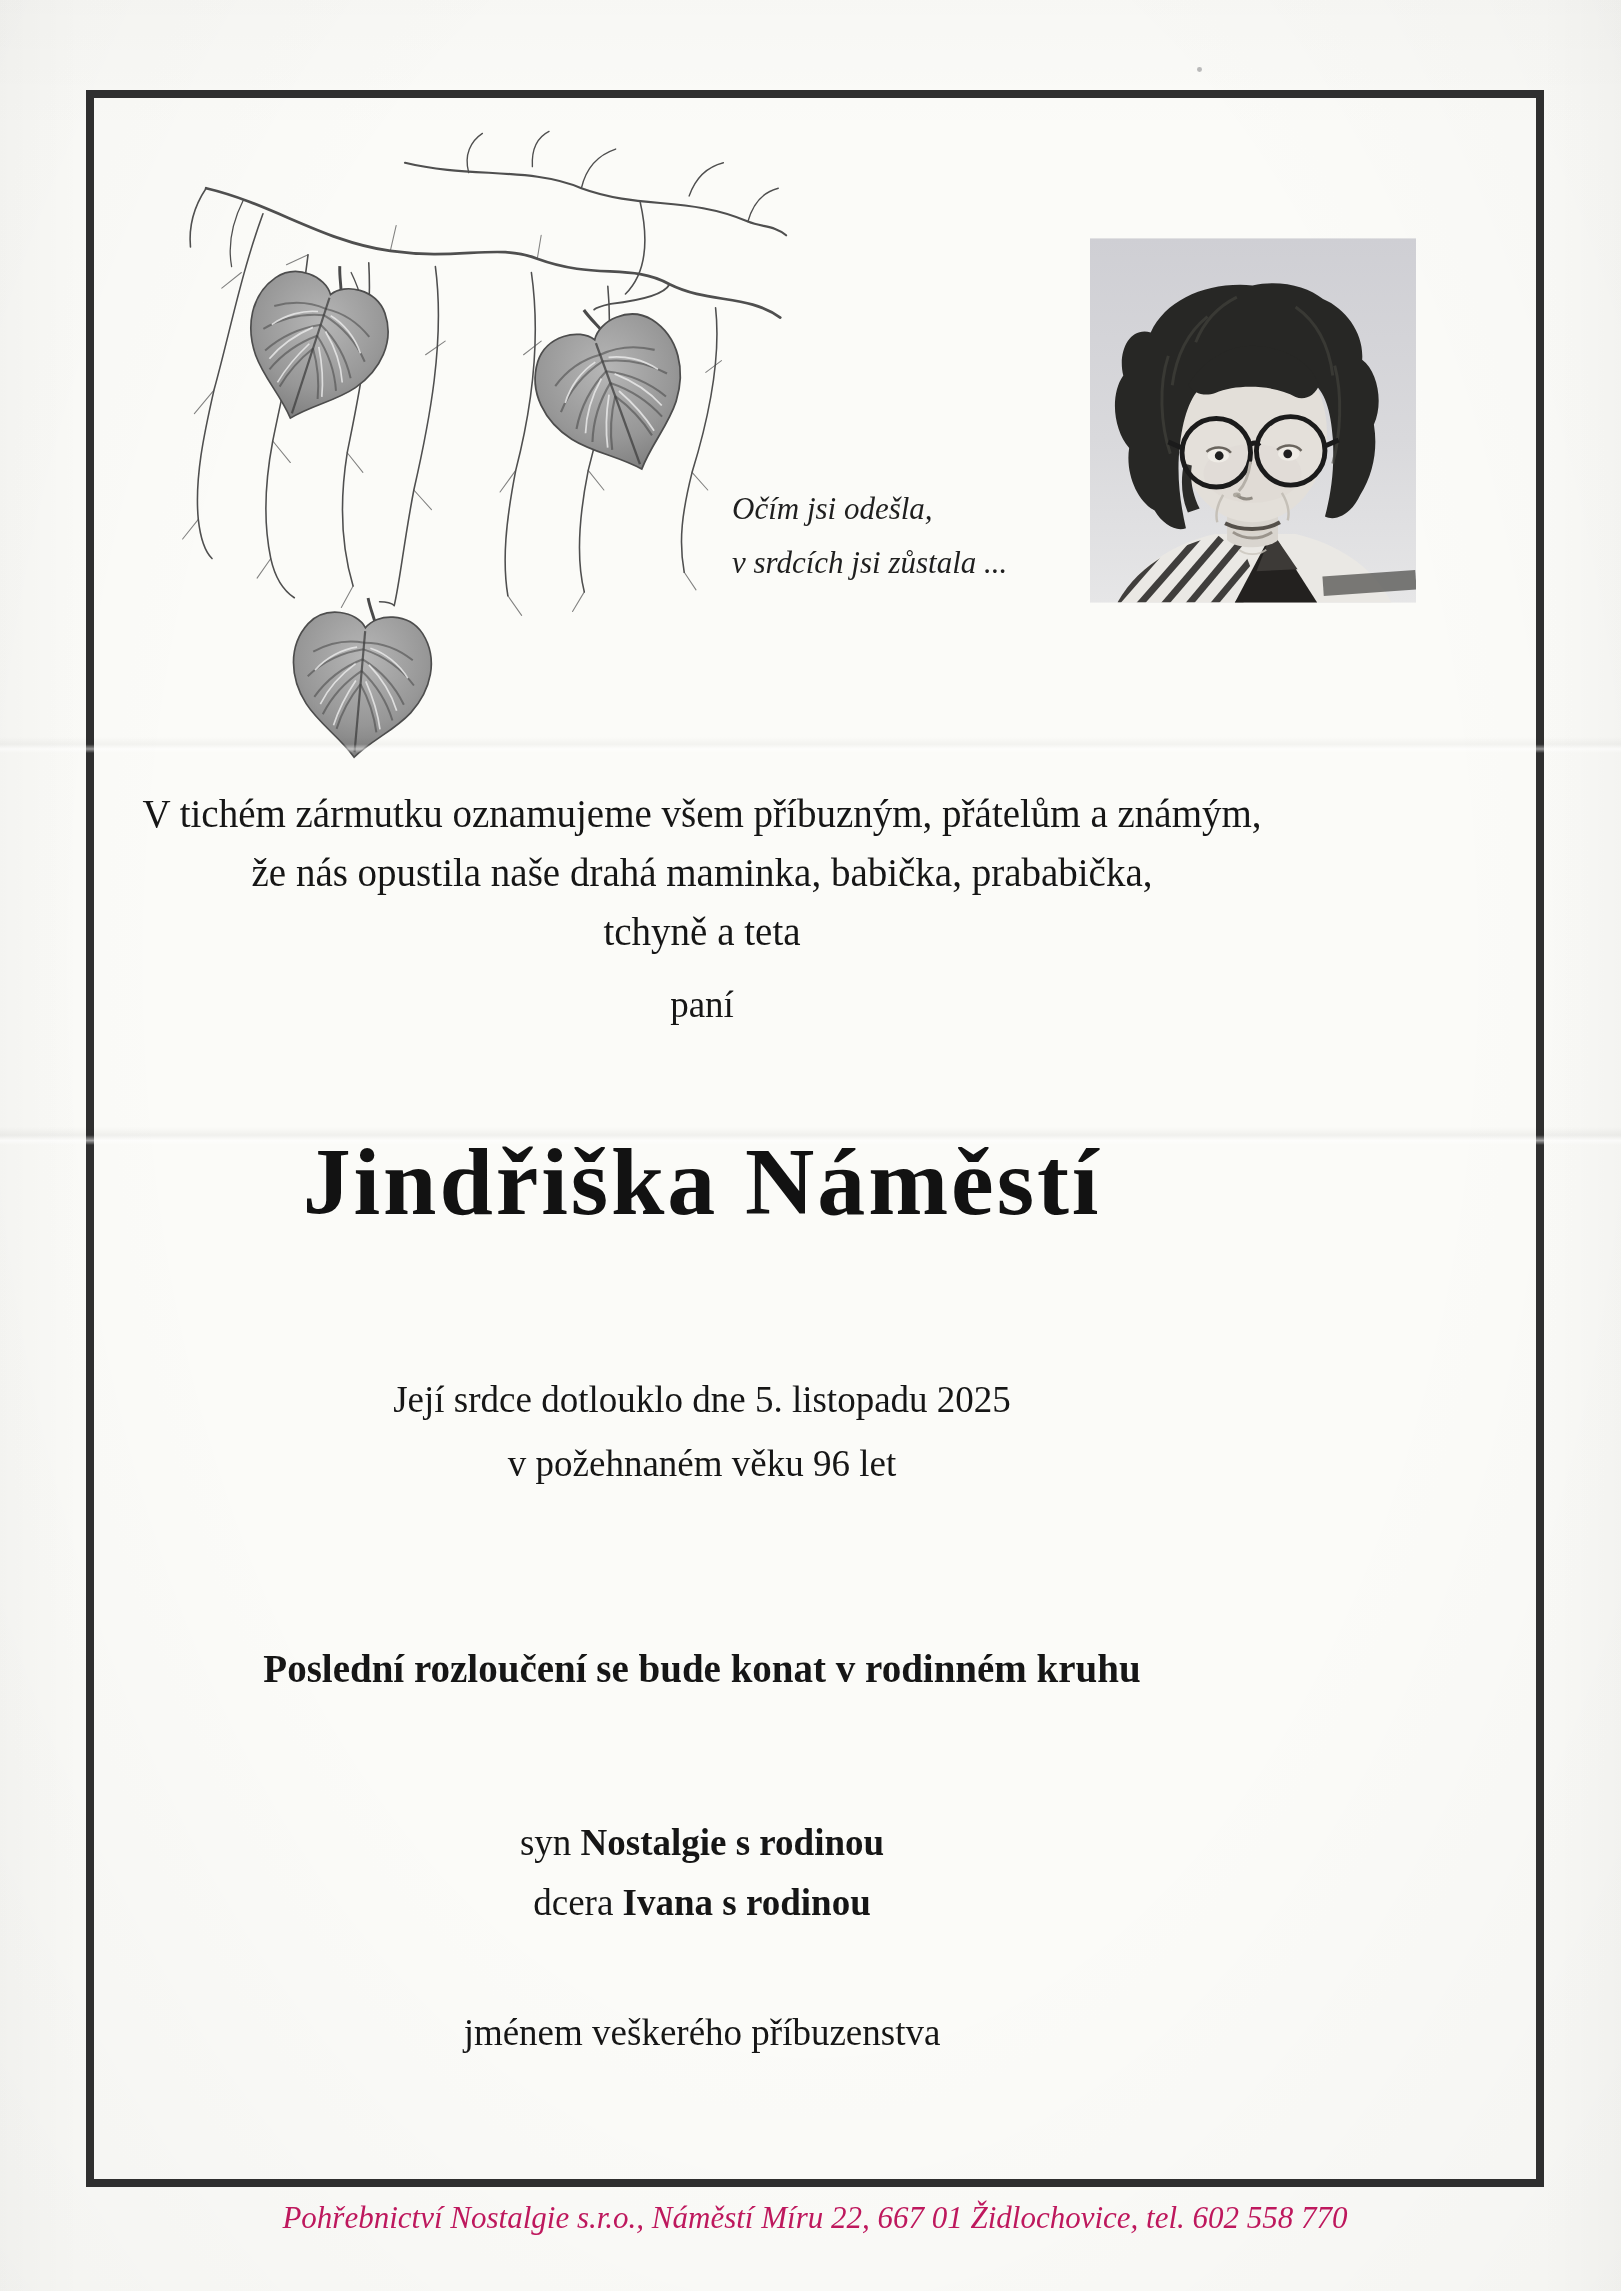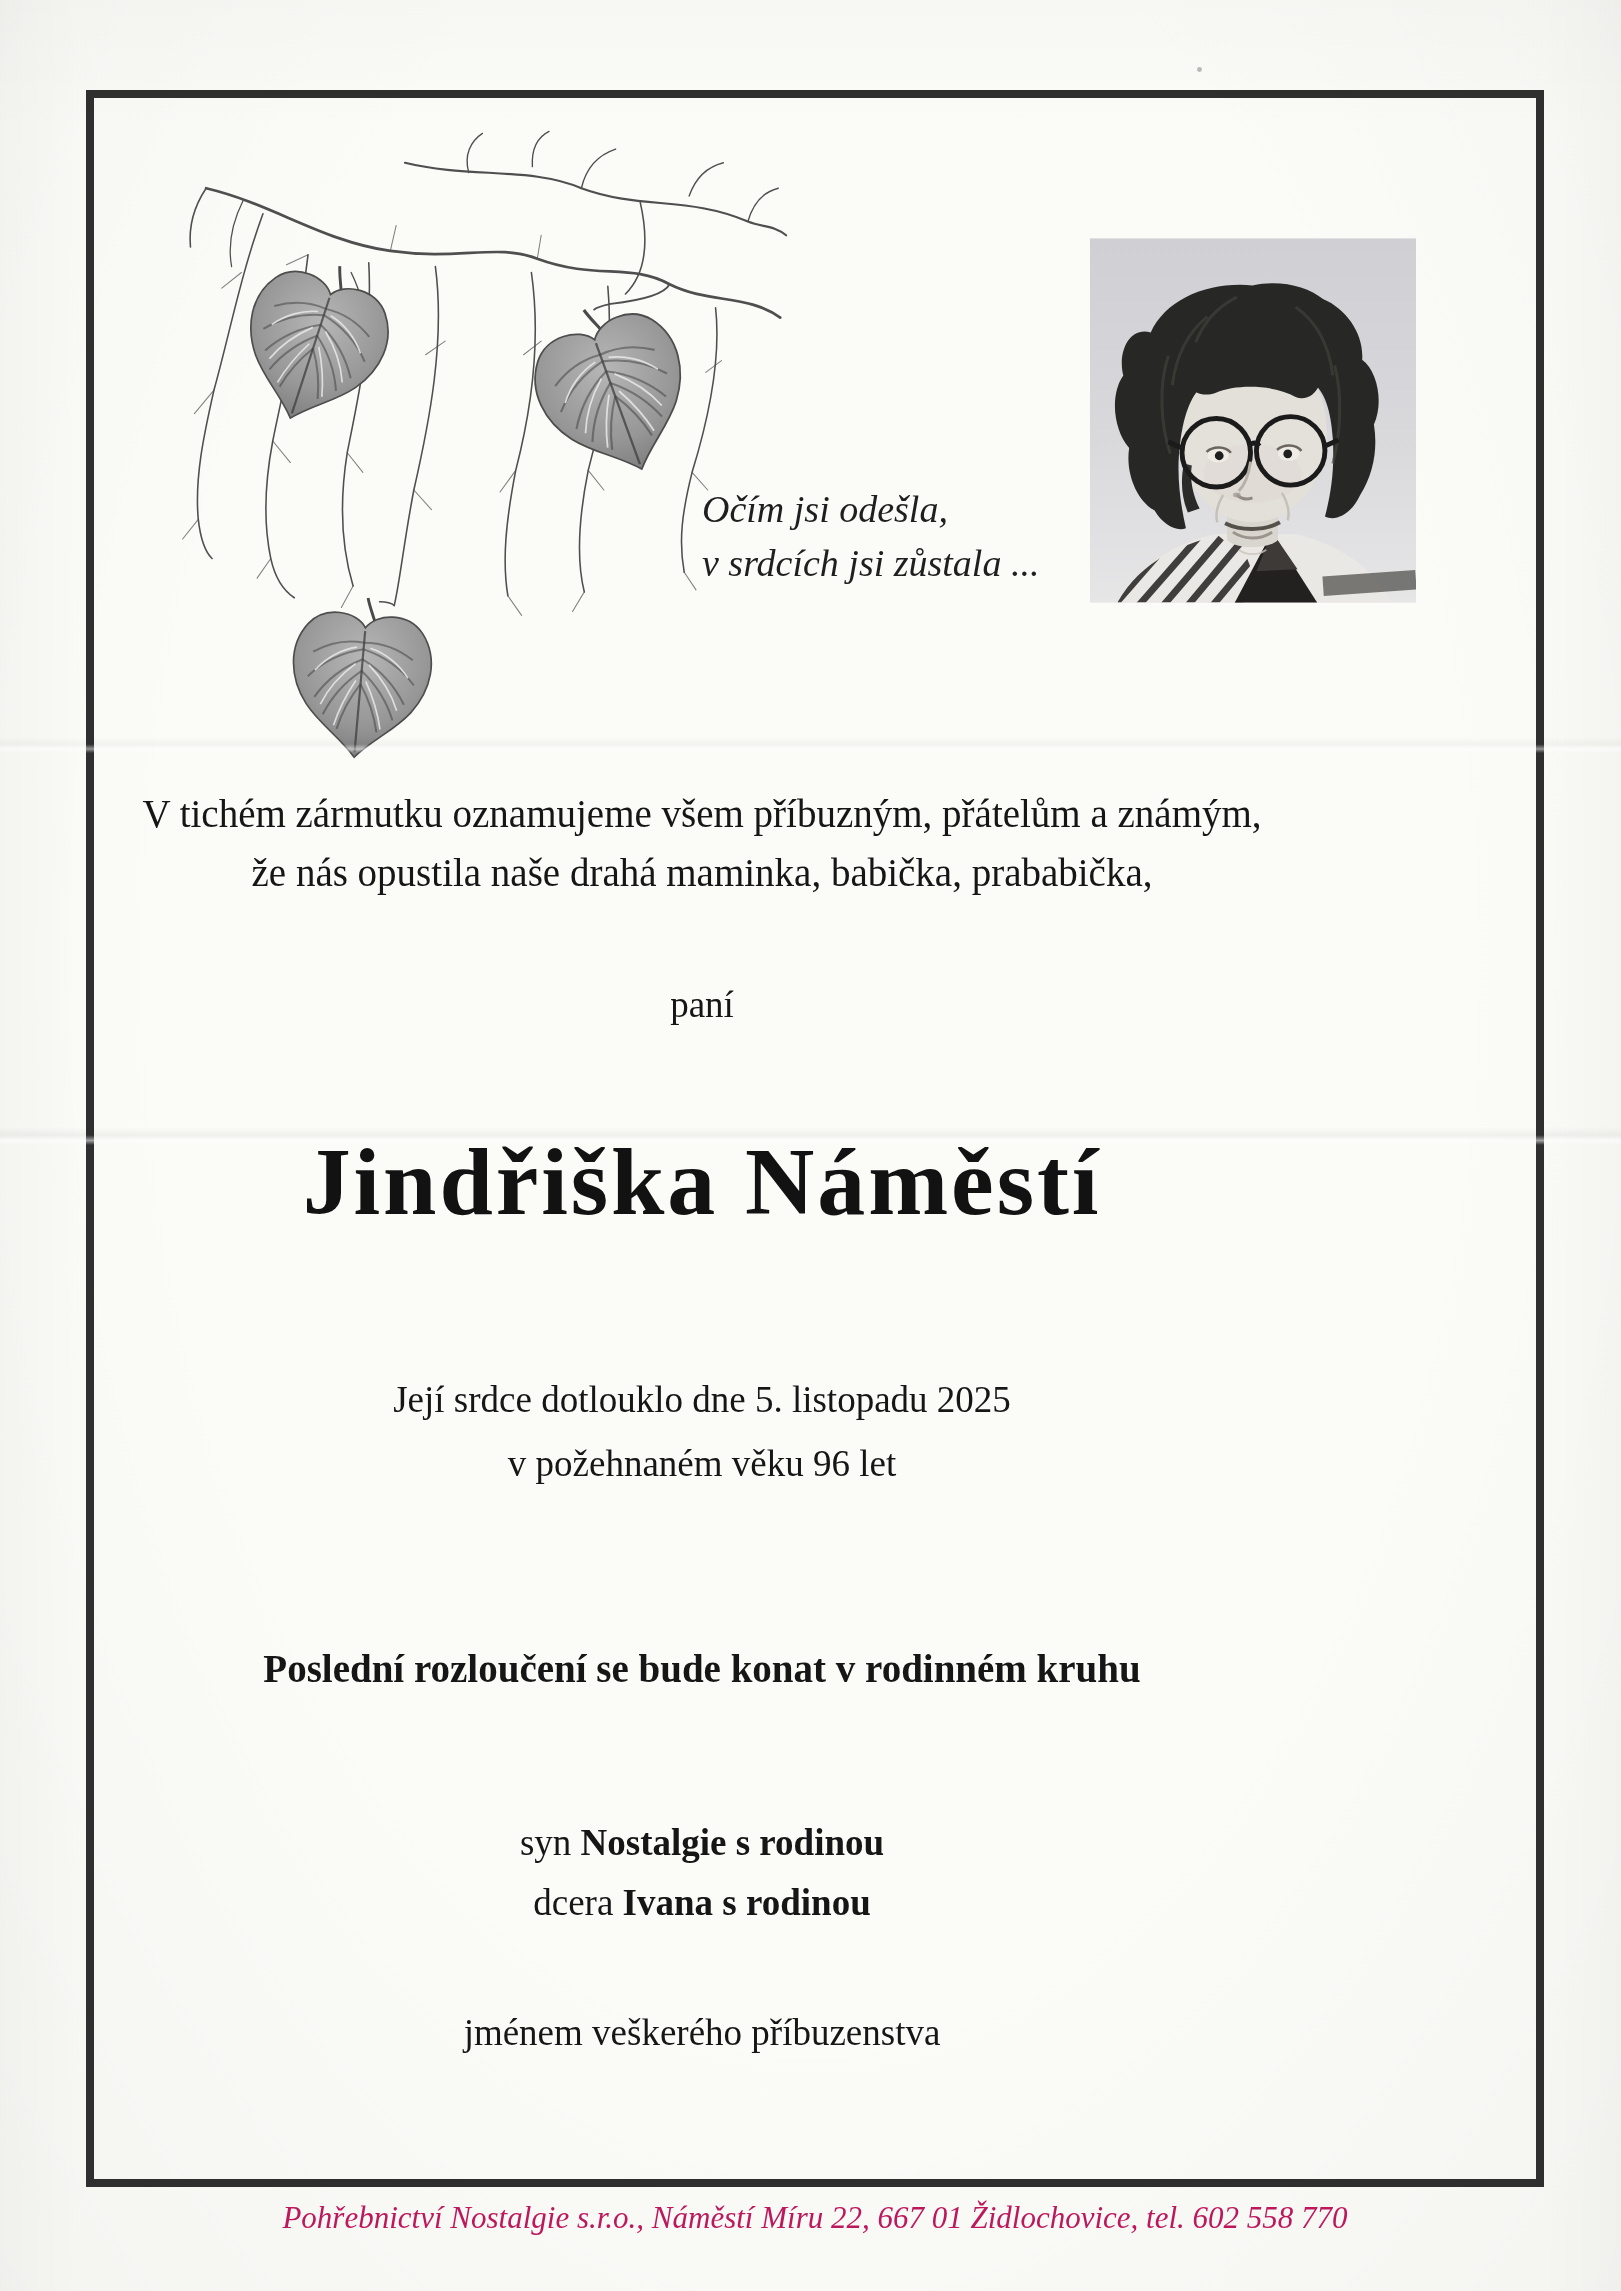--- a/index.html
+++ b/index.html
@@ -32,22 +32,22 @@
   .death{top:1368px;font-size:37px;line-height:64px;}
   .farewell{top:1641px;font-size:39px;font-weight:bold;line-height:55px;}
   .family{top:1813px;font-size:37px;line-height:60px;}
   .family b{font-weight:bold;}
   .closing{top:2005px;font-size:37px;line-height:55px;}
   .footer{
     position:absolute;left:86px;width:1458px;top:2196px;text-align:center;
     font-style:italic;font-size:31px;line-height:43px;color:#be185d;white-space:nowrap;
   }
   .quote{
-    position:absolute;left:702px;top:482px;
-    font-style:italic;font-size:38px;line-height:54px;color:#1f1f1f;
+    position:absolute;left:732px;top:482px;
+    font-style:italic;font-size:31px;line-height:54px;color:#1f1f1f;
   }
   .branches{position:absolute;left:116px;top:98px;}
   .photo{position:absolute;left:1090px;top:238px;}
   .crease{position:absolute;left:0;width:100%;pointer-events:none;}
   .crease1{top:737px;height:15.7px;
     background:linear-gradient(180deg,rgba(0,0,0,0) 0%,rgba(0,0,0,0.03) 45%,rgba(255,255,255,0.5) 75%,rgba(0,0,0,0) 100%);}
   .crease2{top:1127px;height:17.6px;
     background:linear-gradient(180deg,rgba(0,0,0,0) 0%,rgba(0,0,0,0.045) 45%,rgba(255,255,255,0.55) 75%,rgba(0,0,0,0) 100%);}
   .artifact-dot{position:absolute;left:1197px;top:67px;width:4.9px;height:4.9px;border-radius:50%;background:#b9b9b9;}
 </style>
@@ -227,20 +227,21 @@
 
   <div class="quote">
     <div>Očím jsi odešla,</div>
     <div>v srdcích jsi zůstala ...</div>
   </div>
 
   <div class="content">
     <div class="block announcement">
       <div>V tichém zármutku oznamujeme všem příbuzným, přátelům a známým,</div>
       <div>že nás opustila naše drahá maminka, babička, prababička,</div>
+      <div>tchyně a teta</div>
     </div>
 
     <div class="block salutation">paní</div>
 
     <h1 class="block name">Jindřiška Náměstí</h1>
 
     <div class="block death">
       <div>Její srdce dotlouklo dne 5. listopadu 2025</div>
       <div>v požehnaném věku 96 let</div>
     </div>

